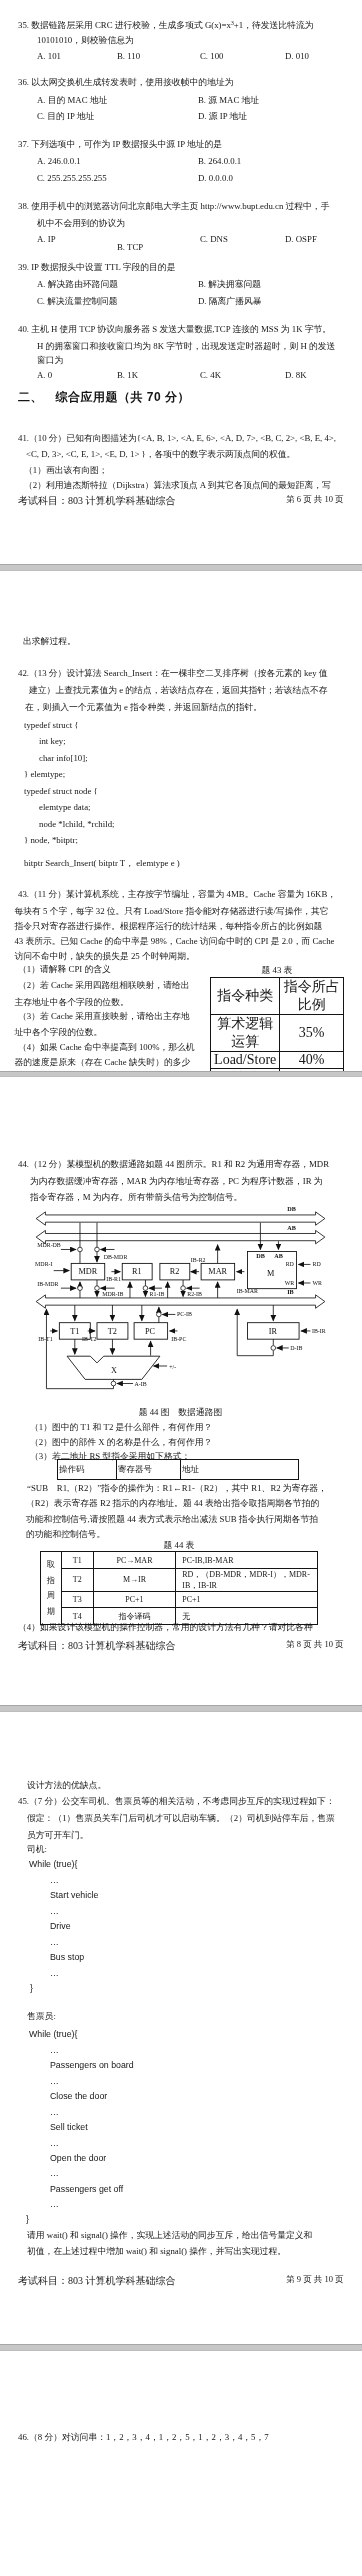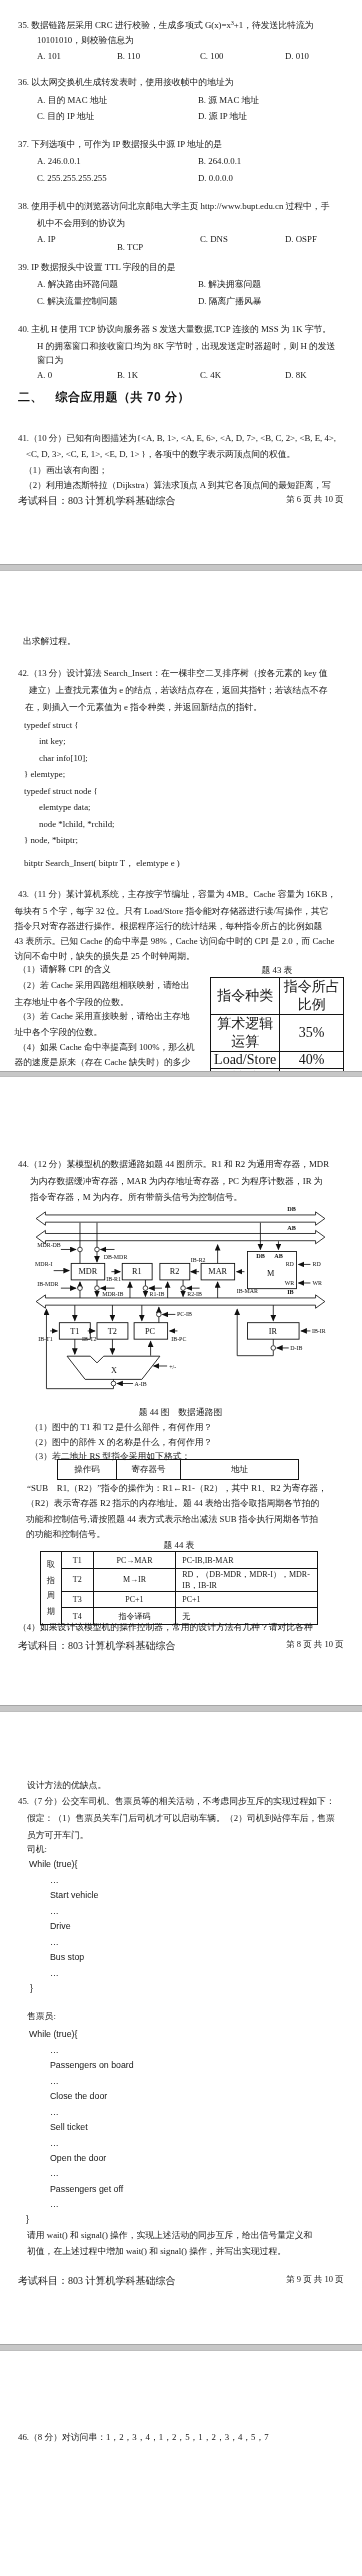--- a/index.html
+++ b/index.html
@@ -8,21 +8,21 @@
   .gap{height:6.7px;background:#c7c7c7;border-top:1px solid #a6a6a6;border-bottom:1px solid #bdbdbd;box-sizing:border-box;}
   .ln{position:absolute;white-space:nowrap;font-size:8.8px;line-height:13.4px;}
   .sans{font-family:"Liberation Sans","DejaVu Sans",sans-serif;}
   .sec{font-size:12px;font-weight:bold;font-family:"Liberation Sans","DejaVu Sans",sans-serif;letter-spacing:0.5px;}
   .sup{font-size:5.7px;vertical-align:2.6px;}
   .cap{position:absolute;text-align:center;font-size:8.8px;}
   .footL{position:absolute;left:18px;font-size:10px;}
   .footR{position:absolute;right:18.5px;font-size:8.5px;}
   table{border-collapse:collapse;position:absolute;}
   .t43 td{border:0.8px solid #141414;text-align:center;font-size:14px;height:15px;padding:0 3.1px;}
-  .tfmt td{border:0.9px solid #141414;text-align:center;font-size:8.5px;height:16.5px;}
+  .tfmt td{border:0.9px solid #141414;text-align:left;font-size:8.5px;height:16.5px;}
   .t44 td{border:0.8px solid #141414;font-size:8px;height:15.5px;text-align:center;padding:0 2.1px;}
   .t44 td.last{text-align:left;padding-left:6.2px;}
   .t44v span{display:block;line-height:15.5px;font-size:8.2px;}
   svg{position:absolute;overflow:visible;}
   svg text{font-family:"Liberation Serif","DejaVu Serif",serif;fill:#111;}
   .dline{stroke:#111;stroke-width:1.6;fill:none;}
   .dbox{fill:#fff;stroke:#111;stroke-width:1.7;}
   .dbus{fill:#fff;stroke:#111;stroke-width:1.6;}
   .dcirc{fill:#fff;stroke:#111;stroke-width:1.5;}
   .slab{font-size:11.5px;}

